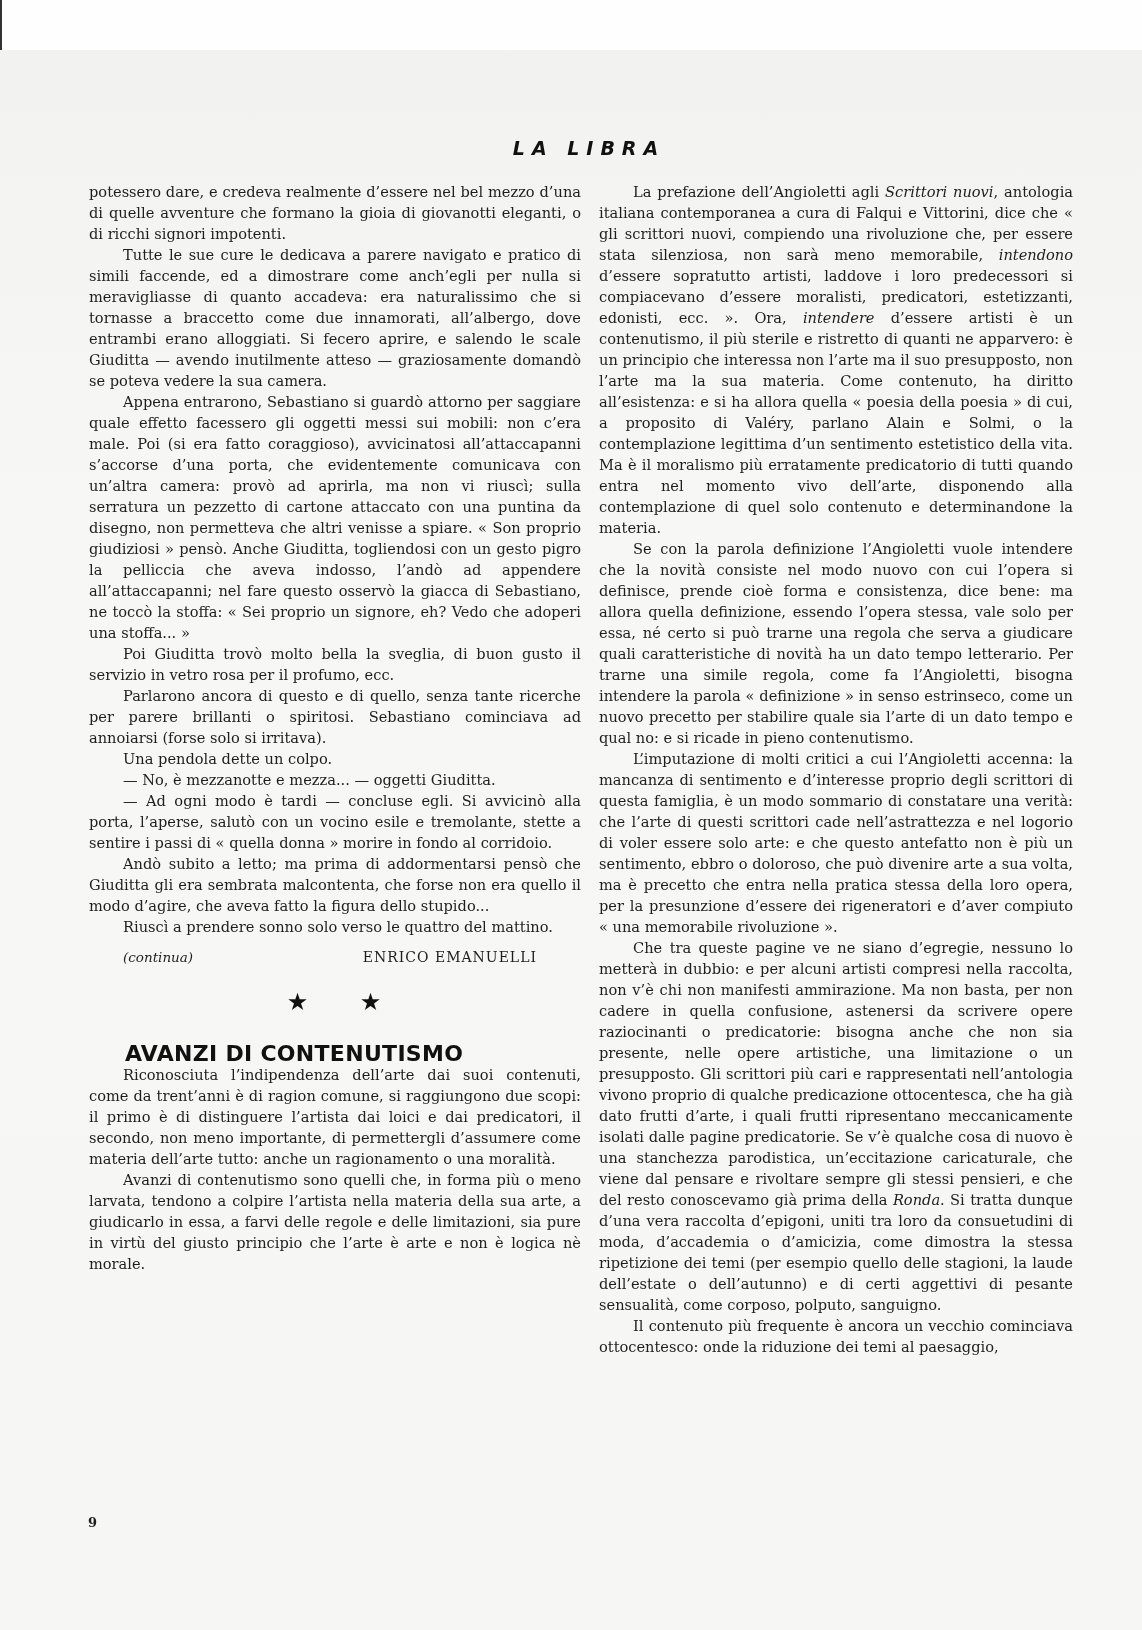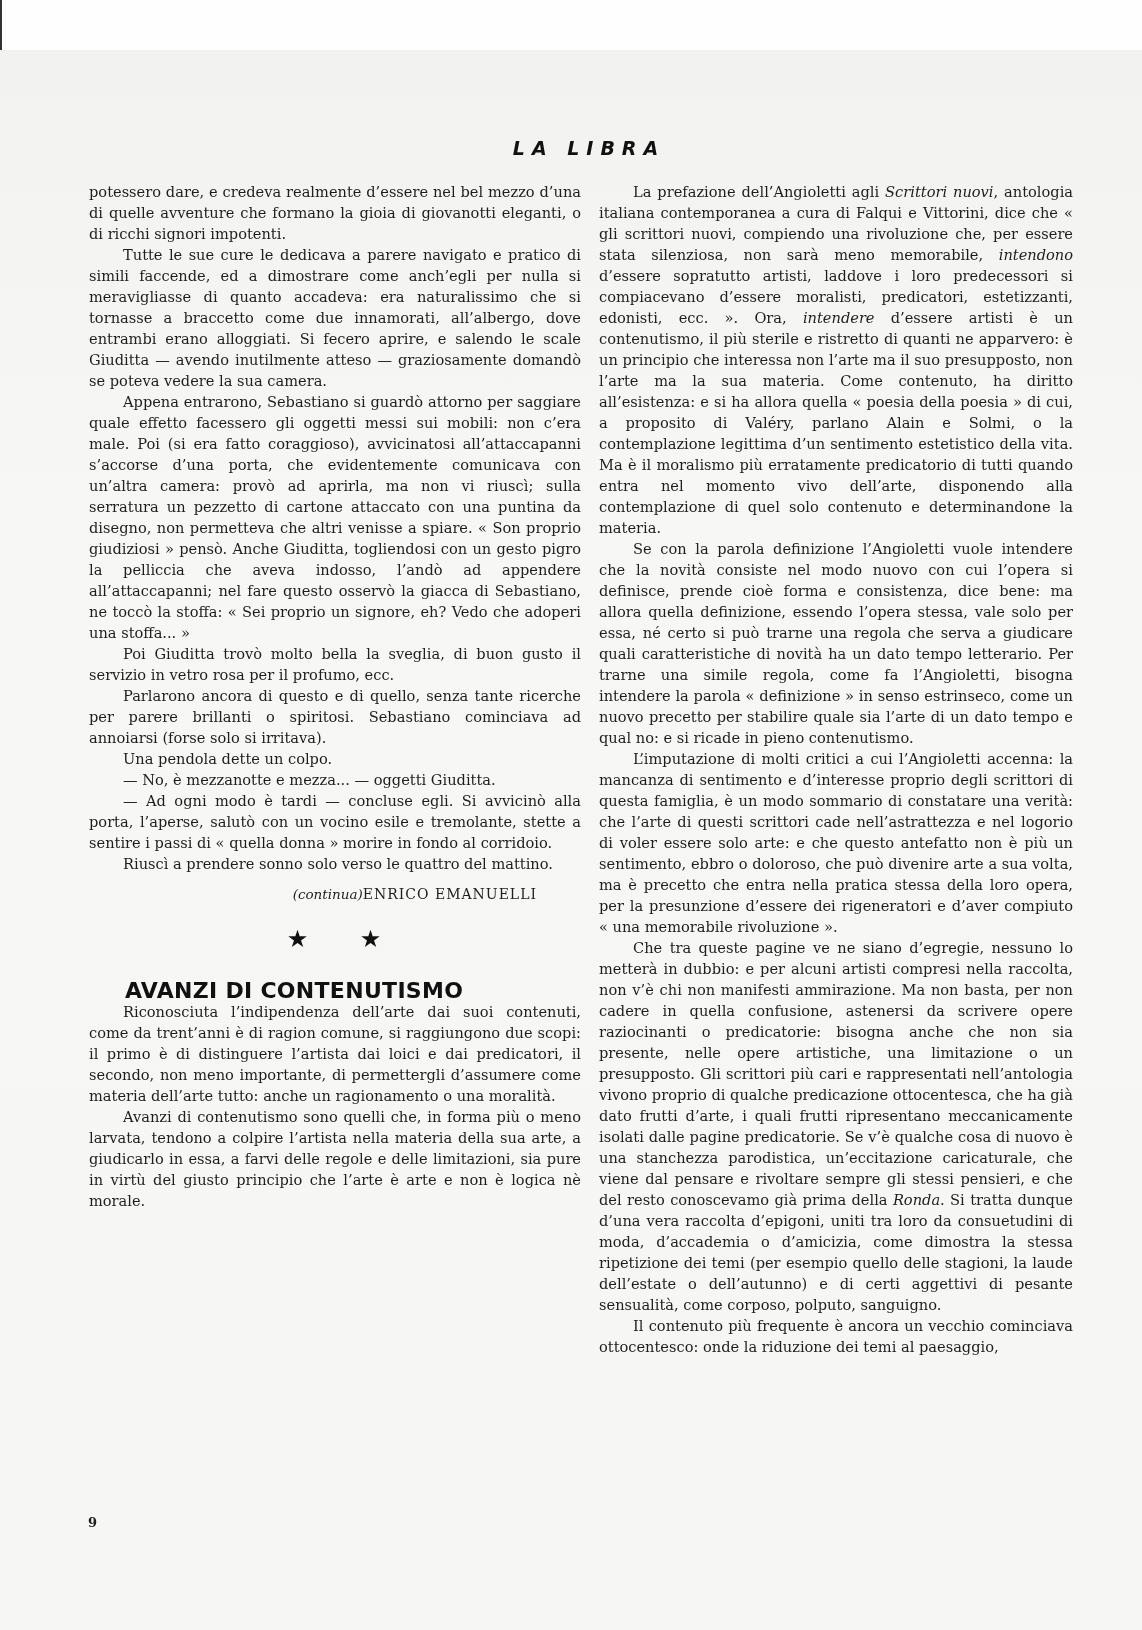--- a/index.html
+++ b/index.html
@@ -21,21 +21,21 @@
       position: absolute; left: 0; width: 1142px; top: 137px; text-align: center;
       font-family: "DejaVu Sans", "Liberation Sans", sans-serif;
       font-weight: bold; font-style: italic; font-size: 19px; letter-spacing: 7px;
       color: #111; padding-left: 18px;
     }
     .col { position: absolute; font-size: 14.6px; line-height: 21px; }
     .col-left { left: 89px; top: 181px; width: 492px; }
     .col-right { left: 599px; top: 181px; width: 474px; }
     .col p { margin: 0; text-align: justify; text-indent: 34px; hyphens: manual; }
     .col p.noindent { text-indent: 0; }
-    .byline { display: flex; justify-content: flex-end; margin-top: 10px; font-size: 13.5px; }
+    .byline { display: flex; justify-content: space-between; margin-top: 10px; font-size: 13.5px; }
     .byline .cont { font-style: italic; padding-left: 34px; }
     .byline .author { letter-spacing: 1px; padding-right: 0; margin-right: 44px; font-size: 14px; }
     .stars { text-align: center; font-size: 24px; margin-top: 24px; letter-spacing: 22px; padding-left: 20px; color: #111; }
     .article-title {
       margin: 30px 0 0 0; padding-left: 36px;
       font-family: "DejaVu Sans", "Liberation Sans", sans-serif;
       font-weight: bold; font-size: 22px; letter-spacing: 0.3px; color: #111;
     }
     .article-body { }
     .pagenum { position: absolute; left: 88px; top: 1515px; font-weight: bold; font-size: 13px; }
@@ -52,20 +52,21 @@
 
 <div class="col col-left">
   <p class="noindent">potessero dare, e credeva realmente d’essere nel bel mezzo d’una di quelle avventure che formano la gioia di giovanotti eleganti, o di ricchi signori impotenti.</p>
   <p>Tutte le sue cure le dedicava a parere navigato e pratico di simili faccende, ed a dimostrare come anch’egli per nulla si meravigliasse di quanto accadeva: era naturalissimo che si tornasse a braccetto come due innamorati, all’albergo, dove entrambi erano alloggiati. Si fecero aprire, e salendo le scale Giuditta — avendo inutilmente atteso — graziosamente domandò se poteva vedere la sua camera.</p>
   <p>Appena entrarono, Sebastiano si guardò attorno per saggiare quale effetto facessero gli oggetti messi sui mobili: non c’era male. Poi (si era fatto coraggioso), avvicinatosi all’attaccapanni s’accorse d’una porta, che evidentemente comunicava con un’altra camera: provò ad aprirla, ma non vi riuscì; sulla serratura un pezzetto di cartone attaccato con una puntina da disegno, non permetteva che altri venisse a spiare. « Son proprio giudiziosi » pensò. Anche Giuditta, togliendosi con un gesto pigro la pelliccia che aveva indosso, l’andò ad appendere all’attaccapanni; nel fare questo osservò la giacca di Sebastiano, ne toccò la stoffa: « Sei proprio un signore, eh? Vedo che adoperi una stoffa... »</p>
   <p>Poi Giuditta trovò molto bella la sveglia, di buon gusto il servizio in vetro rosa per il profumo, ecc.</p>
   <p>Parlarono ancora di questo e di quello, senza tante ricerche per parere brillanti o spiritosi. Sebastiano cominciava ad annoiarsi (forse solo si irritava).</p>
   <p>Una pendola dette un colpo.</p>
   <p>— No, è mezzanotte e mezza... — oggetti Giuditta.</p>
   <p>— Ad ogni modo è tardi — concluse egli. Si avvicinò alla porta, l’aperse, salutò con un vocino esile e tremolante, stette a sentire i passi di « quella donna » morire in fondo al corridoio.</p>
+  <p>Andò subito a letto; ma prima di addormentarsi pensò che Giuditta gli era sembrata malcontenta, che forse non era quello il modo d’agire, che aveva fatto la figura dello stupido...</p>
   <p>Riuscì a prendere sonno solo verso le quattro del mattino.</p>
 
   <div class="byline">
     <span class="cont">(continua)</span>
     <span class="author">ENRICO EMANUELLI</span>
   </div>
 
   <div class="stars">★ ★</div>
 
   <h2 class="article-title">AVANZI DI CONTENUTISMO</h2>

